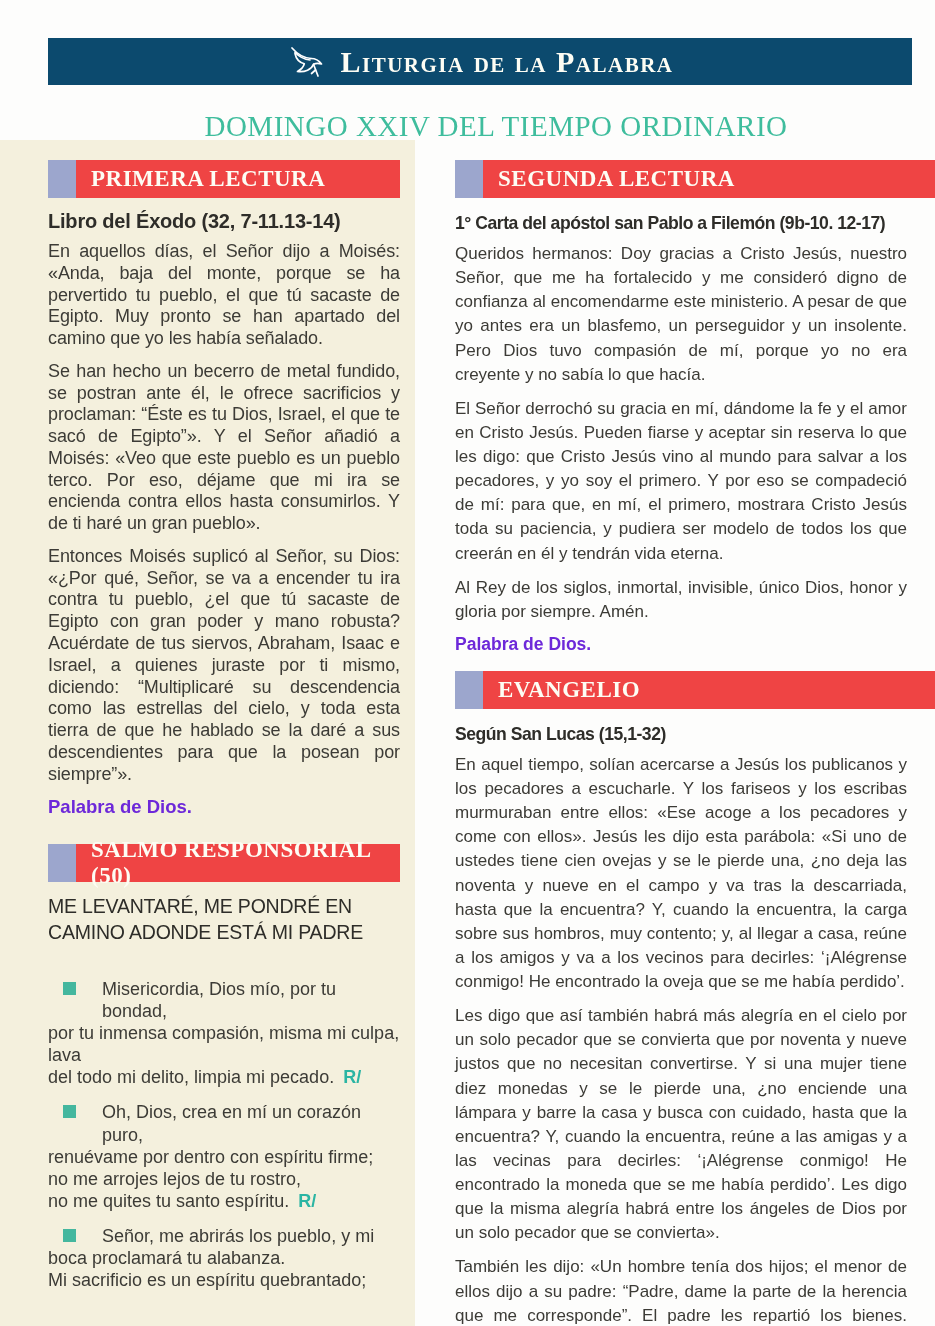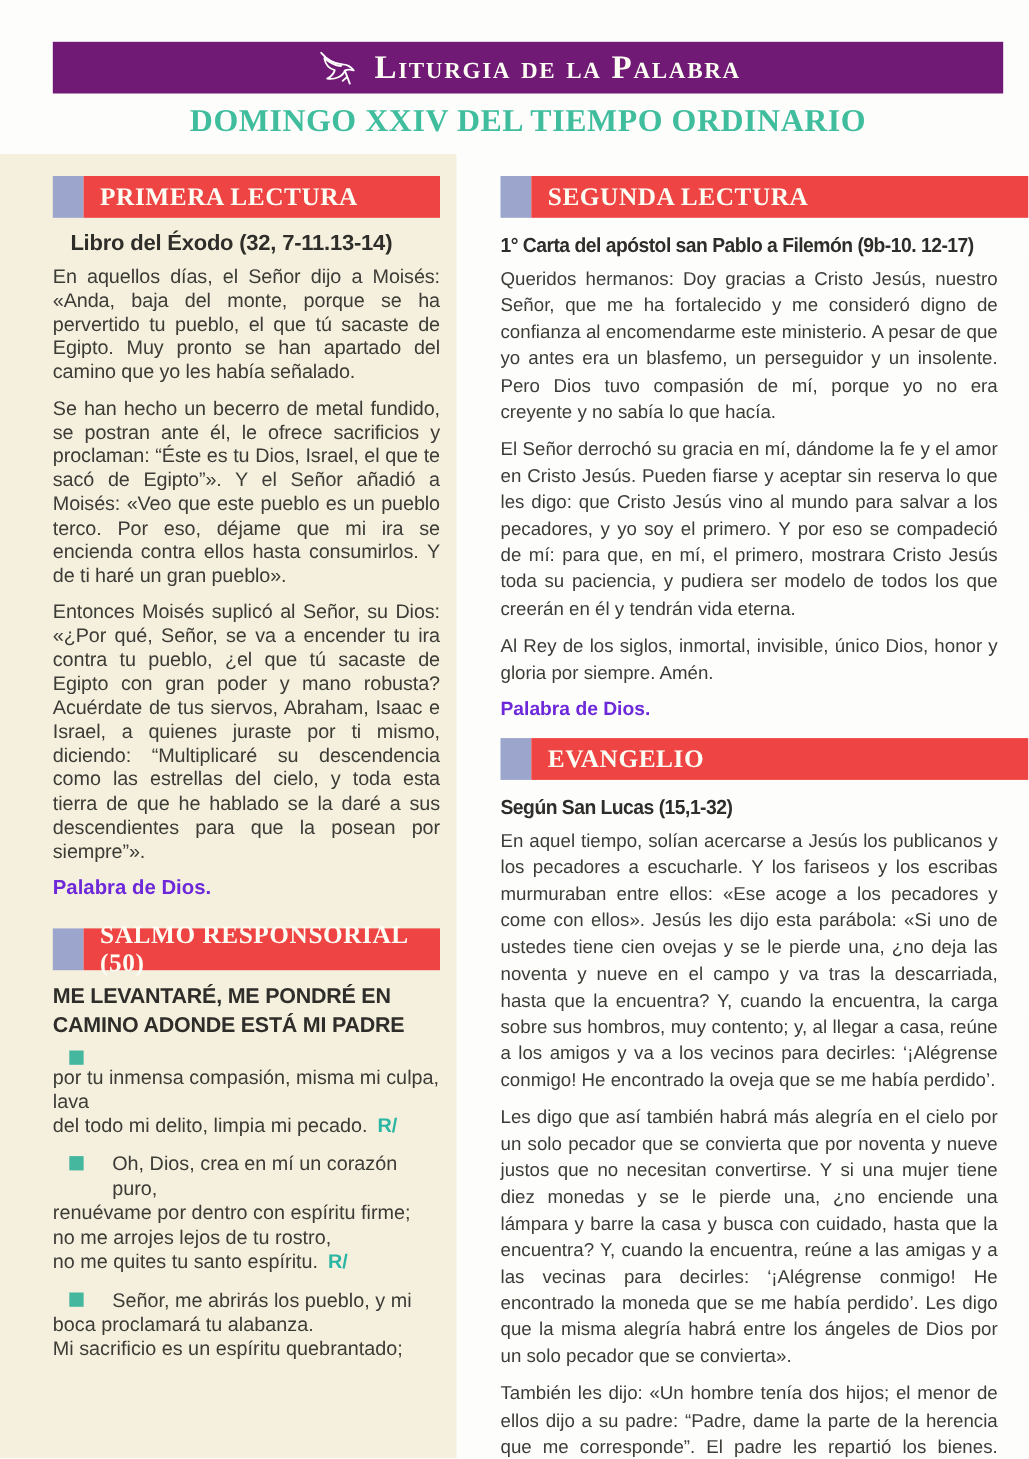--- a/index.html
+++ b/index.html
@@ -2,61 +2,61 @@
 <html lang="es"><head>
 <meta charset="utf-8">
 <style>
   html,body{margin:0;padding:0;background:#ffffff;}
   .page{
     position:relative;width:935px;height:1326px;background:#fdfdfc;overflow:hidden;
     font-family:"Liberation Sans", sans-serif;color:#3c3b36;
   }
   
   .banner{
-    position:absolute;left:48px;top:38px;width:864px;height:47px;background:#701a75;
+    position:absolute;left:48px;top:38px;width:864px;height:47px;background:#0c4a6e;
     display:flex;align-items:center;justify-content:center;gap:14px;
   }
   .dove{display:inline-flex;margin-top:2px;}
   .banner-title{
     margin:0;font-family:"Liberation Serif", serif;font-variant:small-caps;font-weight:600;
     font-size:30px;letter-spacing:1.5px;color:#fdfdf4;line-height:1;
   }
   .subtitle{
-    position:absolute;left:48px;top:95px;width:864px;margin:0;text-align:center;
-    font-family:"Liberation Serif", serif;font-weight:700;font-size:29px;letter-spacing:0.5px;
+    position:absolute;left:48px;top:95px;width:864px;margin:16px;text-align:center;
+    font-family:"Liberation Serif", serif;font-weight:400;font-size:29px;letter-spacing:0.5px;
     color:#3FBD9D;line-height:1.1;
   }
   
   .cream-panel{position:absolute;left:0;top:140px;width:415px;height:1186px;background:#F4F0DD;}
   
   .col{position:absolute;top:160px;}
   .col-left{left:48px;width:352px;}
   .col-right{left:455px;width:452px;}
   
   .section-banner{display:flex;align-items:stretch;height:38px;margin:0 0 12px 0;}
   .section-banner .sq{width:28px;background:#9CA6CD;flex:0 0 28px;}
   .section-banner .bar{
     flex:1;background:#ef4444;display:flex;align-items:center;padding-left:15px;
     font-family:"Liberation Serif", serif;font-weight:700;font-size:23px;letter-spacing:0.5px;
     color:#fdfdf4;
   }
   .col-right .section-banner{width:527px;}
   
   .reading-title{margin:2px 0 8px 0;font-weight:700;color:#2e2d29;}
-  .col-left .reading-title{font-size:20px;letter-spacing:-0.2px;margin-left:16px;}
+  .col-left .reading-title{font-size:20px;letter-spacing:-0.2px;}
   .col-right .reading-title{font-size:18.5px;letter-spacing:-0.5px;display:inline-block;transform:scaleX(0.95);transform-origin:left center;white-space:nowrap;}
   
   .body-p{margin:0 0 11px 0;text-align:justify;}
   .col-left .body-p{font-size:18px;line-height:1.21;letter-spacing:-0.1px;}
   .col-right .body-p{font-size:17px;line-height:1.42;margin-bottom:10px;}
   .closing{font-weight:700;color:#6d28d9;margin:4px 0 26px 0;}
   .col-left .closing{font-size:18.5px;}
   .col-right .closing{font-size:17.5px;margin-bottom:16px;}
   
-  .refrain{margin:6px 0 5px 0;font-weight:700;font-size:19.5px;line-height:1.32;color:#2e2d29;letter-spacing:-0.2px;}
+  .refrain{margin:6px 0 32px 0;font-weight:400;font-size:19.5px;line-height:1.32;color:#2e2d29;letter-spacing:-0.2px;}
   .verse{margin:0 0 13px 0;font-size:18px;line-height:1.23;}
   .vline{display:block;}
   .vline.first{display:flex;align-items:flex-start;}
   .bullet{flex:0 0 13px;width:13px;height:13px;background:#44B79E;margin:4px 26px 0 15px;}
   .resp{color:#2BB5A3;font-weight:700;margin-left:9px;}
   .evangelio-banner{margin-top:2px;}
 </style>
 </head>
 <body>
 
@@ -99,20 +99,21 @@
     <div class="section-banner">
       <span class="sq"></span>
       <span class="bar">SALMO RESPONSORIAL (50)</span>
     </div>
 
     <p class="refrain">ME LEVANTARÉ, ME PONDRÉ EN CAMINO ADONDE ESTÁ MI PADRE</p>
 
     <div class="verse">
       <div class="vline first">
         <span class="bullet"></span>
+        <span>Misericordia, Dios mío, por tu bondad,</span>
       </div>
       <div class="vline">por tu inmensa compasión, misma mi culpa, lava</div>
       <div class="vline"><span>del todo mi delito, limpia mi pecado.</span><span class="resp">R/</span></div>
     </div>
 
     <div class="verse">
       <div class="vline first">
         <span class="bullet"></span>
         <span>Oh, Dios, crea en mí un corazón puro,</span>
       </div>

